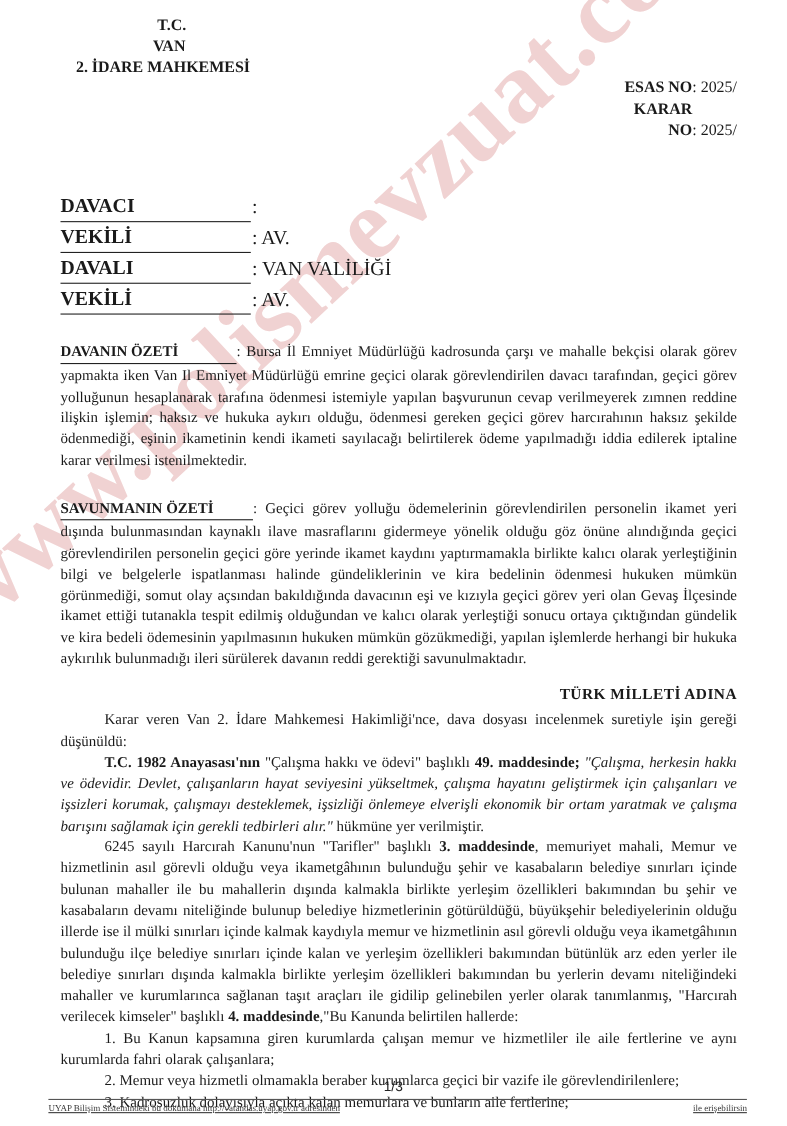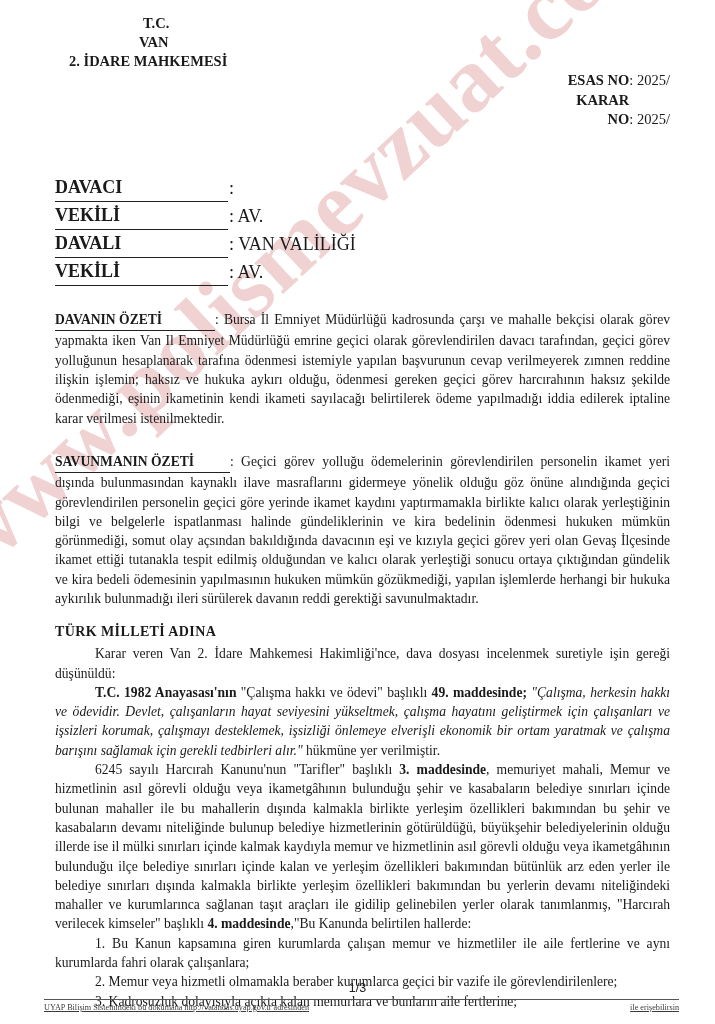--- a/index.html
+++ b/index.html
@@ -112,21 +112,21 @@
     border-bottom: 1.3px solid #222;
     padding-bottom: 1px;
     display: inline-block;
   }
   .lead-label.w1 { min-width: 160px; }
   .lead-label.w2 { min-width: 175px; }
   .b { font-weight: 700; }
   .i { font-style: italic; }
 
   .center-title {
-    text-align: left;
+    text-align: right;
     font-weight: 700;
     font-size: 14px;
     letter-spacing: 0.4px;
     margin: 16px 0 4px 0;
   }
 
   .list-item {
     font-size: 13.6px;
     line-height: 1.42;
     text-align: justify;

